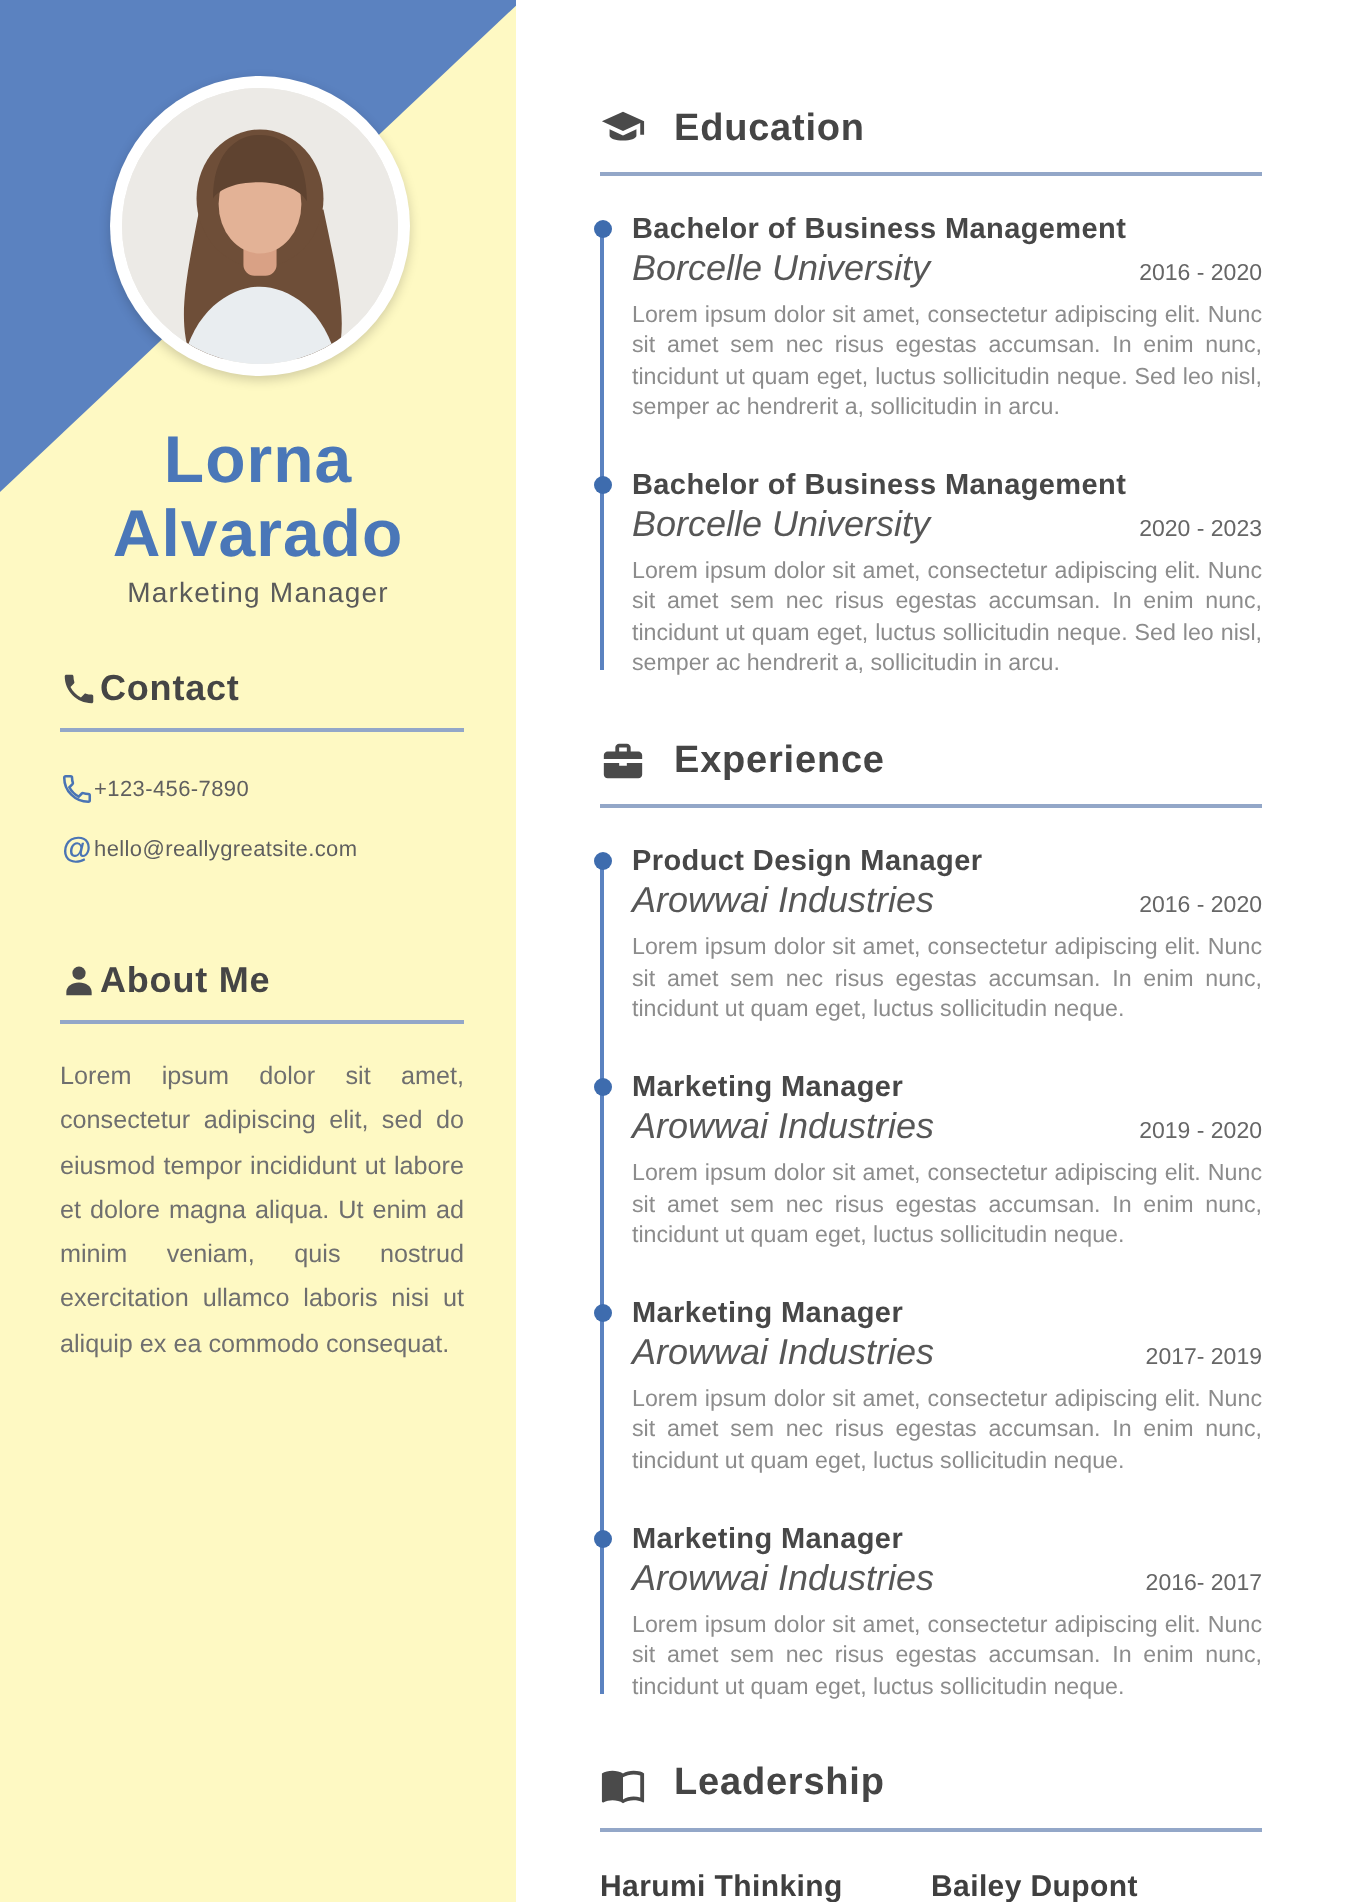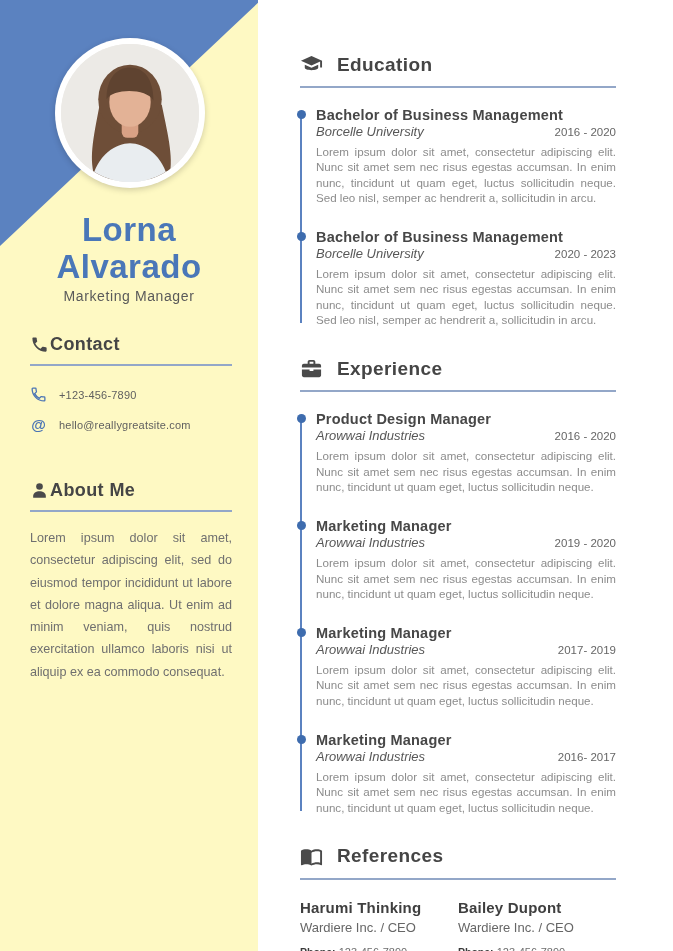--- a/index.html
+++ b/index.html
@@ -42,21 +42,21 @@
     color:#5a5a5a; font-size:14px; letter-spacing:.6px;
   }
   .side-content { position:absolute; top:334px; left:30px; width:202px; }
   .side-heading { display:flex; align-items:center; gap:1px; }
   .side-heading .hicon { width:19px; height:19px; flex:0 0 auto; color:#4a4a4a; }
   .side-heading .htext {
     font-size:18px; font-weight:700; color:#454545; letter-spacing:.4px;
   }
   .rule { height:2px; background:#93a7c8; margin-top:9px; }
   .contact-items { margin-top:20px; }
-  .c-row { display:flex; align-items:center; gap:12px; margin-bottom:13px; }
+  .c-row { display:flex; align-items:center; margin-bottom:13px; }
   .c-row .cicon { width:17px; height:17px; flex:0 0 auto; color:#4a74b4; }
   .c-row .ctext { font-size:11px; color:#5f5f5f; letter-spacing:.2px; }
   .at-glyph { font-size:15px; font-weight:700; color:#4a74b4; width:17px; text-align:center; line-height:17px; }
   .about-sec { margin-top:47px; }
   .about-text {
     margin-top:15px; font-size:12.6px; line-height:22.3px; color:#6f6f6f;
     text-align:justify;
   }
   .skills-sec { margin-top:30px; }
   .skills-list { margin-top:17px; list-style:none; }
@@ -64,42 +64,42 @@
     position:relative; padding-left:17px; font-size:12.6px; color:#4f4f4f;
     margin-bottom:16px; letter-spacing:.2px;
   }
   .skills-list li::before {
     content:""; position:absolute; left:2px; top:5px; width:5px; height:5px;
     border-radius:50%; background:#3d3d3d;
   }
   
   .main {
     position:absolute; left:258px; top:0; width:415px; height:876px;
-    background:#ffffff; padding:53px 57px 0 42px;
+    background:#ffffff; padding:53px 42px 0 42px;
   }
   .main-heading { display:flex; align-items:center; gap:14px; }
   .main-heading .hicon { width:23px; height:23px; color:#4a4a4a; flex:0 0 auto; }
   .main-heading .htext {
     font-size:19px; font-weight:700; color:#454545; letter-spacing:.4px;
   }
   .main .rule { margin-top:10px; }
   .timeline { position:relative; margin-top:19px; padding-left:0; }
   .timeline::before {
     content:""; position:absolute; left:0px; top:6px; bottom:4px; width:2px;
     background:#5b82c0;
   }
   .t-entry { position:relative; padding-left:16px; margin-bottom:24px; }
   .t-entry:last-child { margin-bottom:0; }
   .t-entry::before {
     content:""; position:absolute; left:-3.5px; top:3px; width:9px; height:9px;
     border-radius:50%; background:#3e6cae;
   }
   .t-title { font-size:14.5px; font-weight:700; color:#474747; letter-spacing:.2px; }
   .t-subrow { display:flex; justify-content:space-between; align-items:baseline; margin-top:1px; }
-  .t-org { font-size:13px; font-style:italic; color:#575757; }
+  .t-org { font-size:18px; font-style:italic; color:#575757; }
   .t-dates { font-size:11.5px; color:#666666; }
   .t-desc {
     margin-top:5px; font-size:11.6px; line-height:15.3px; color:#8c8c8c;
     text-align:justify;
   }
   .section { margin-bottom:30px; }
   .refs { display:flex; margin-top:19px; }
   .ref-col { width:50%; }
   .ref-name { font-size:15px; font-weight:700; color:#3f3f3f; letter-spacing:.2px; }
   .ref-role { font-size:13px; color:#666666; margin-top:4px; }
@@ -247,21 +247,21 @@
         <p class="t-desc">Lorem ipsum dolor sit amet, consectetur adipiscing elit. Nunc sit amet sem nec risus egestas accumsan. In enim nunc, tincidunt ut quam eget, luctus sollicitudin neque.</p>
       </div>
     </div>
   </div>
 
   <div class="section">
     <div class="main-heading">
       <svg class="hicon" viewBox="0 0 24 24" fill="currentColor">
         <path d="M21 5c-1.11-.35-2.33-.5-3.5-.5-1.95 0-4.05.4-5.5 1.5-1.45-1.1-3.55-1.5-5.5-1.5S2.45 4.9 1 6v14.65c0 .25.25.5.5.5.1 0 .15-.05.25-.05C3.1 20.45 5.05 20 6.5 20c1.95 0 4.05.4 5.5 1.5 1.35-.85 3.8-1.5 5.5-1.5 1.65 0 3.35.3 4.75 1.05.1.05.15.05.25.05.25 0 .5-.25.5-.5V6c-.6-.45-1.25-.75-2-1zm0 13.5c-1.1-.35-2.3-.5-3.5-.5-1.7 0-4.15.65-5.5 1.5V8c1.35-.85 3.8-1.5 5.5-1.5 1.2 0 2.4.15 3.5.5v11.5z"></path>
       </svg>
-      <span class="htext">References</span>
+      <span class="htext">Leadership</span>
     </div>
     <div class="rule"></div>
 
     <div class="refs">
       <div class="ref-col">
         <div class="ref-name">Harumi Thinking</div>
         <div class="ref-role">Wardiere Inc. / CEO</div>
         <div class="ref-line">
           <span class="ref-label">Phone:</span>
           <span>123-456-7890</span>

